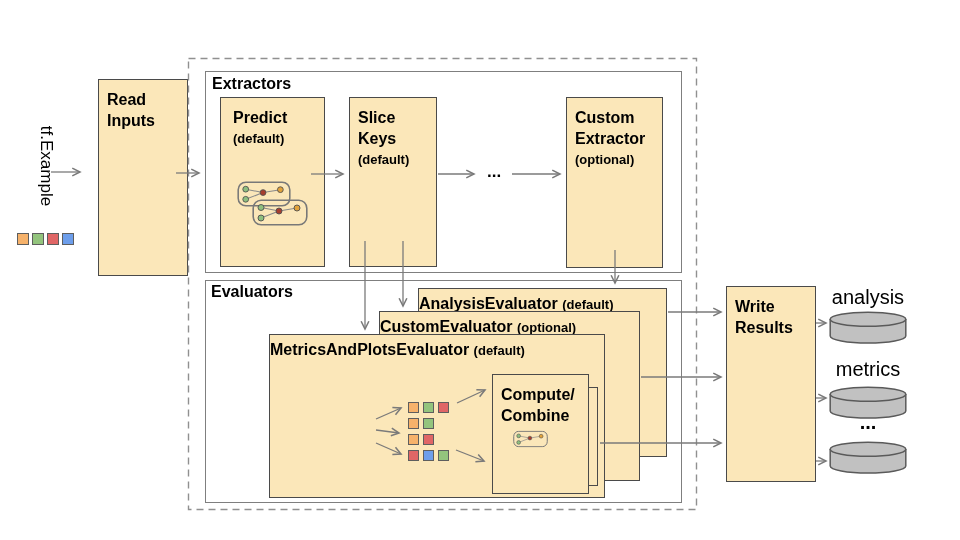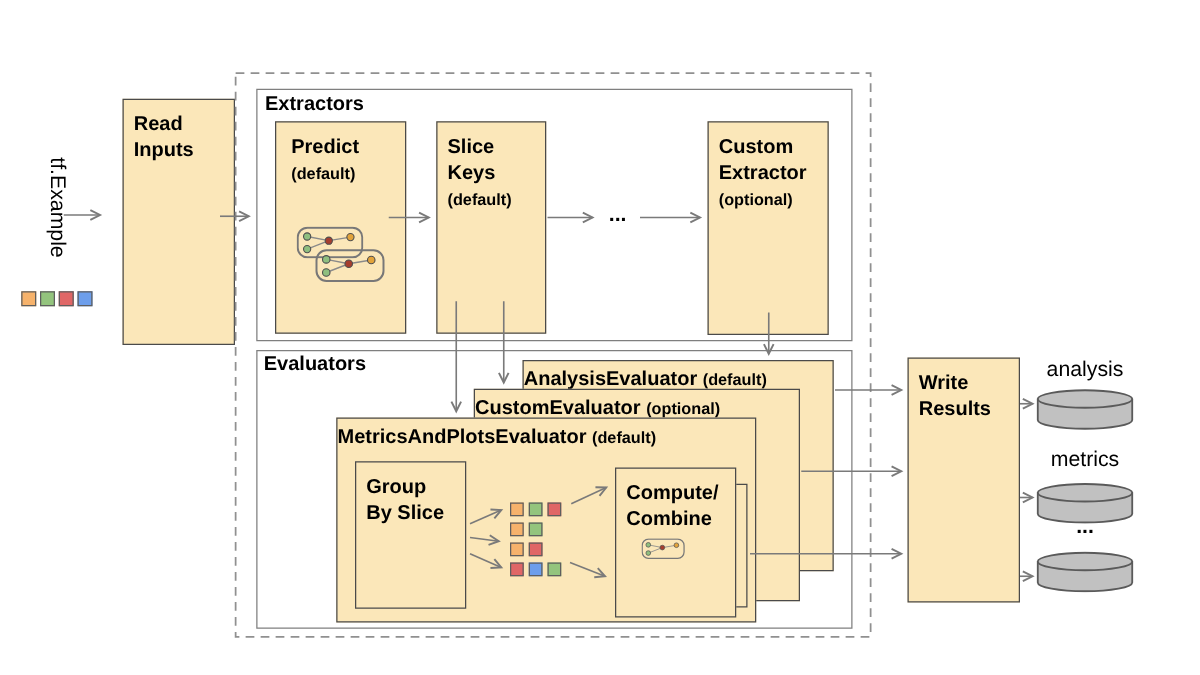--- a/index.html
+++ b/index.html
@@ -15,21 +15,21 @@
   .box{position:absolute;background:var(--box-fill);border:1.6px solid var(--box-border);box-sizing:border-box;}
   .pad{padding:9px 6px 0 8px;}
   .box-label{font-weight:bold;font-size:16px;line-height:21px;white-space:pre-line;}
   .box-sublabel{font-weight:bold;font-size:13px;line-height:18px;margin-top:2px;}
   .container{position:absolute;border:1.6px solid var(--container-border);box-sizing:border-box;background:none;}
   .section-label{position:absolute;font-weight:bold;font-size:16px;}
   .diagram-title{position:absolute;font-weight:bold;font-size:17px;}
   .ebox-title{text-align:left;font-weight:bold;font-size:16px;padding-top:6px;white-space:nowrap;}
   .paren{font-size:13px;}
   .rot-label{position:absolute;font-size:17px;text-align:center;transform:rotate(90deg);}
-  .out-label{position:absolute;font-size:17px;text-align:center;width:78px;}
+  .out-label{position:absolute;font-size:20px;text-align:center;width:78px;}
   .out-label.bold{font-weight:bold;}
   .ellipsis{position:absolute;font-weight:bold;font-size:17px;}
   .legend{position:absolute;display:flex;gap:3px;}
   .legend .sq{width:12px;height:12px;}
   .grid{position:absolute;display:flex;flex-direction:column;gap:5px;}
   .grid-row{display:flex;gap:4px;}
   .grid .sq{width:11px;height:11px;}
   .sq{display:inline-block;border:1.4px solid #5E5E5E;box-sizing:border-box;background:#ccc;}
   svg.overlay{position:absolute;left:0;top:0;pointer-events:none;}
   .ar{stroke:var(--arrow);stroke-width:1.3;fill:none;}
@@ -98,24 +98,20 @@
       <span class="paren">(optional)</span>
     </div>
   </div>
   <div class="box" style="left:269px;top:334px;width:336px;height:164px;">
     <div class="ebox-title">
       <span>MetricsAndPlotsEvaluator</span>
       <span class="paren">(default)</span>
     </div>
   </div>
 
-  <div class="box pad" style="left:284px;top:369px;width:89px;height:118px;">
-    <div class="box-label">Group
-By Slice</div>
-  </div>
 
   <div class="grid" style="left:408px;top:402px;">
     <div class="grid-row">
         <span class="sq" style="background: rgb(246, 178, 107);"></span>
         <span class="sq" style="background: rgb(147, 196, 125);"></span>
         <span class="sq" style="background: rgb(224, 102, 102);"></span>
       </div>
     <div class="grid-row">
         <span class="sq" style="background: rgb(246, 178, 107);"></span>
         <span class="sq" style="background: rgb(147, 196, 125);"></span>

